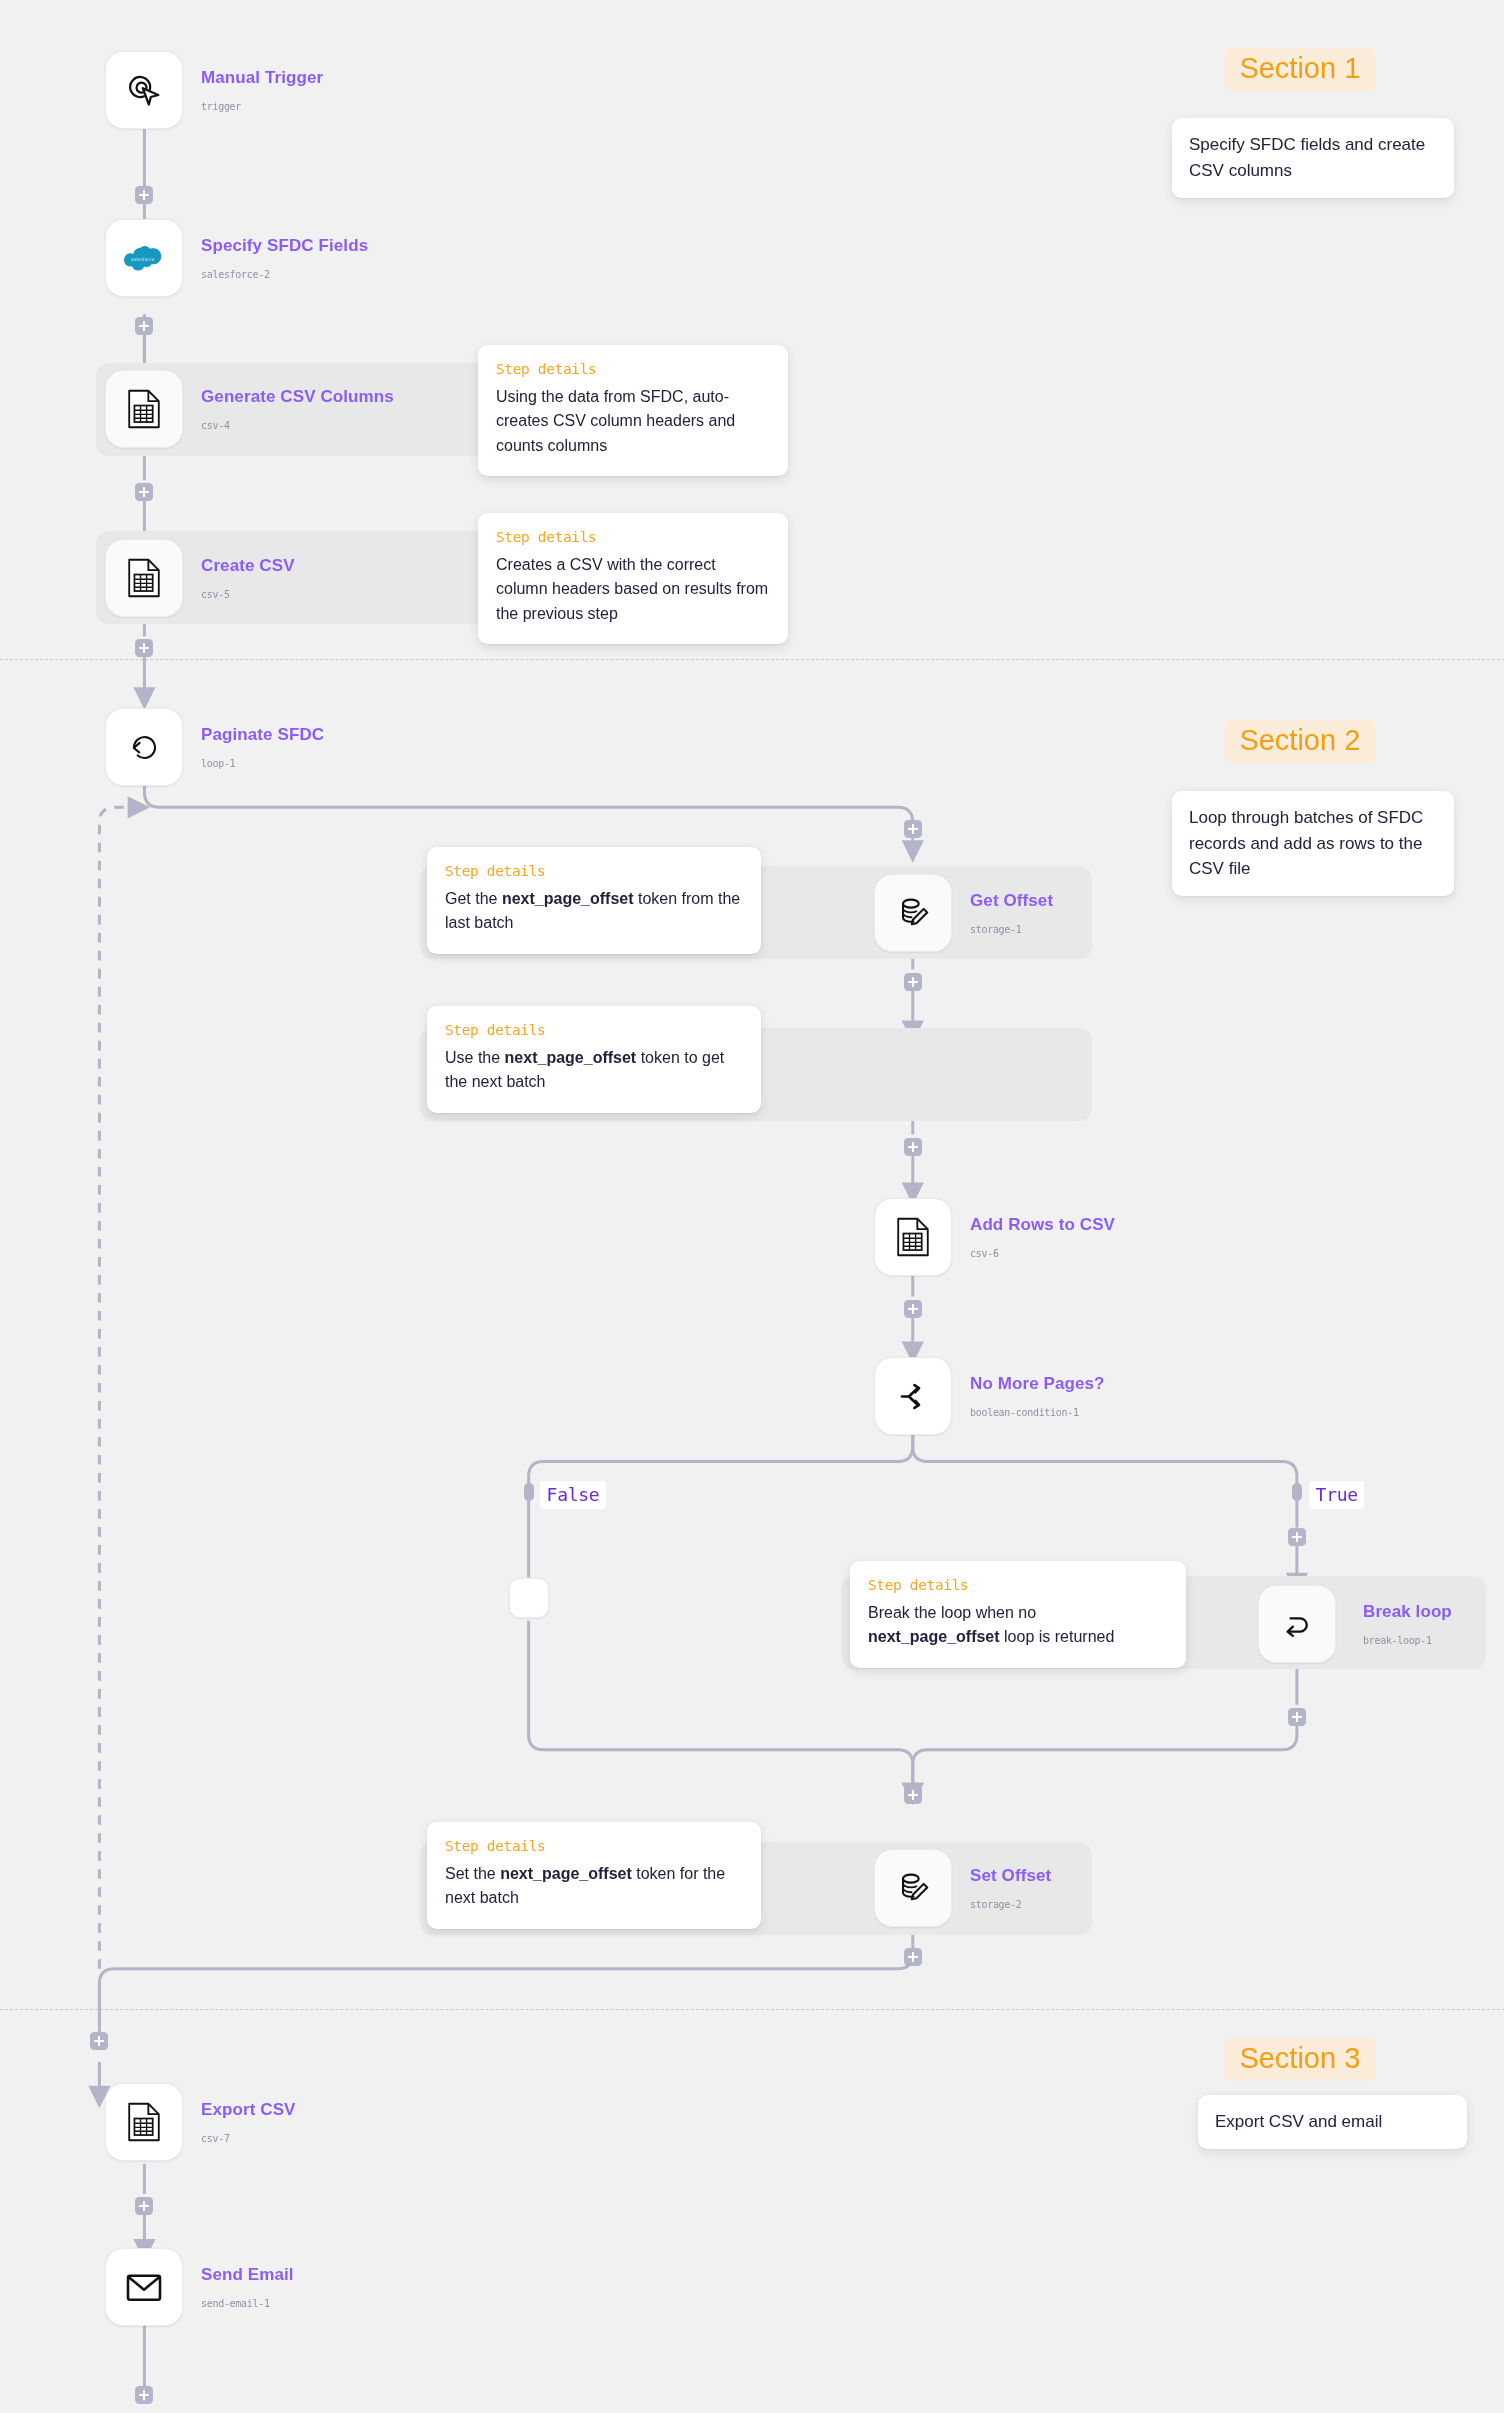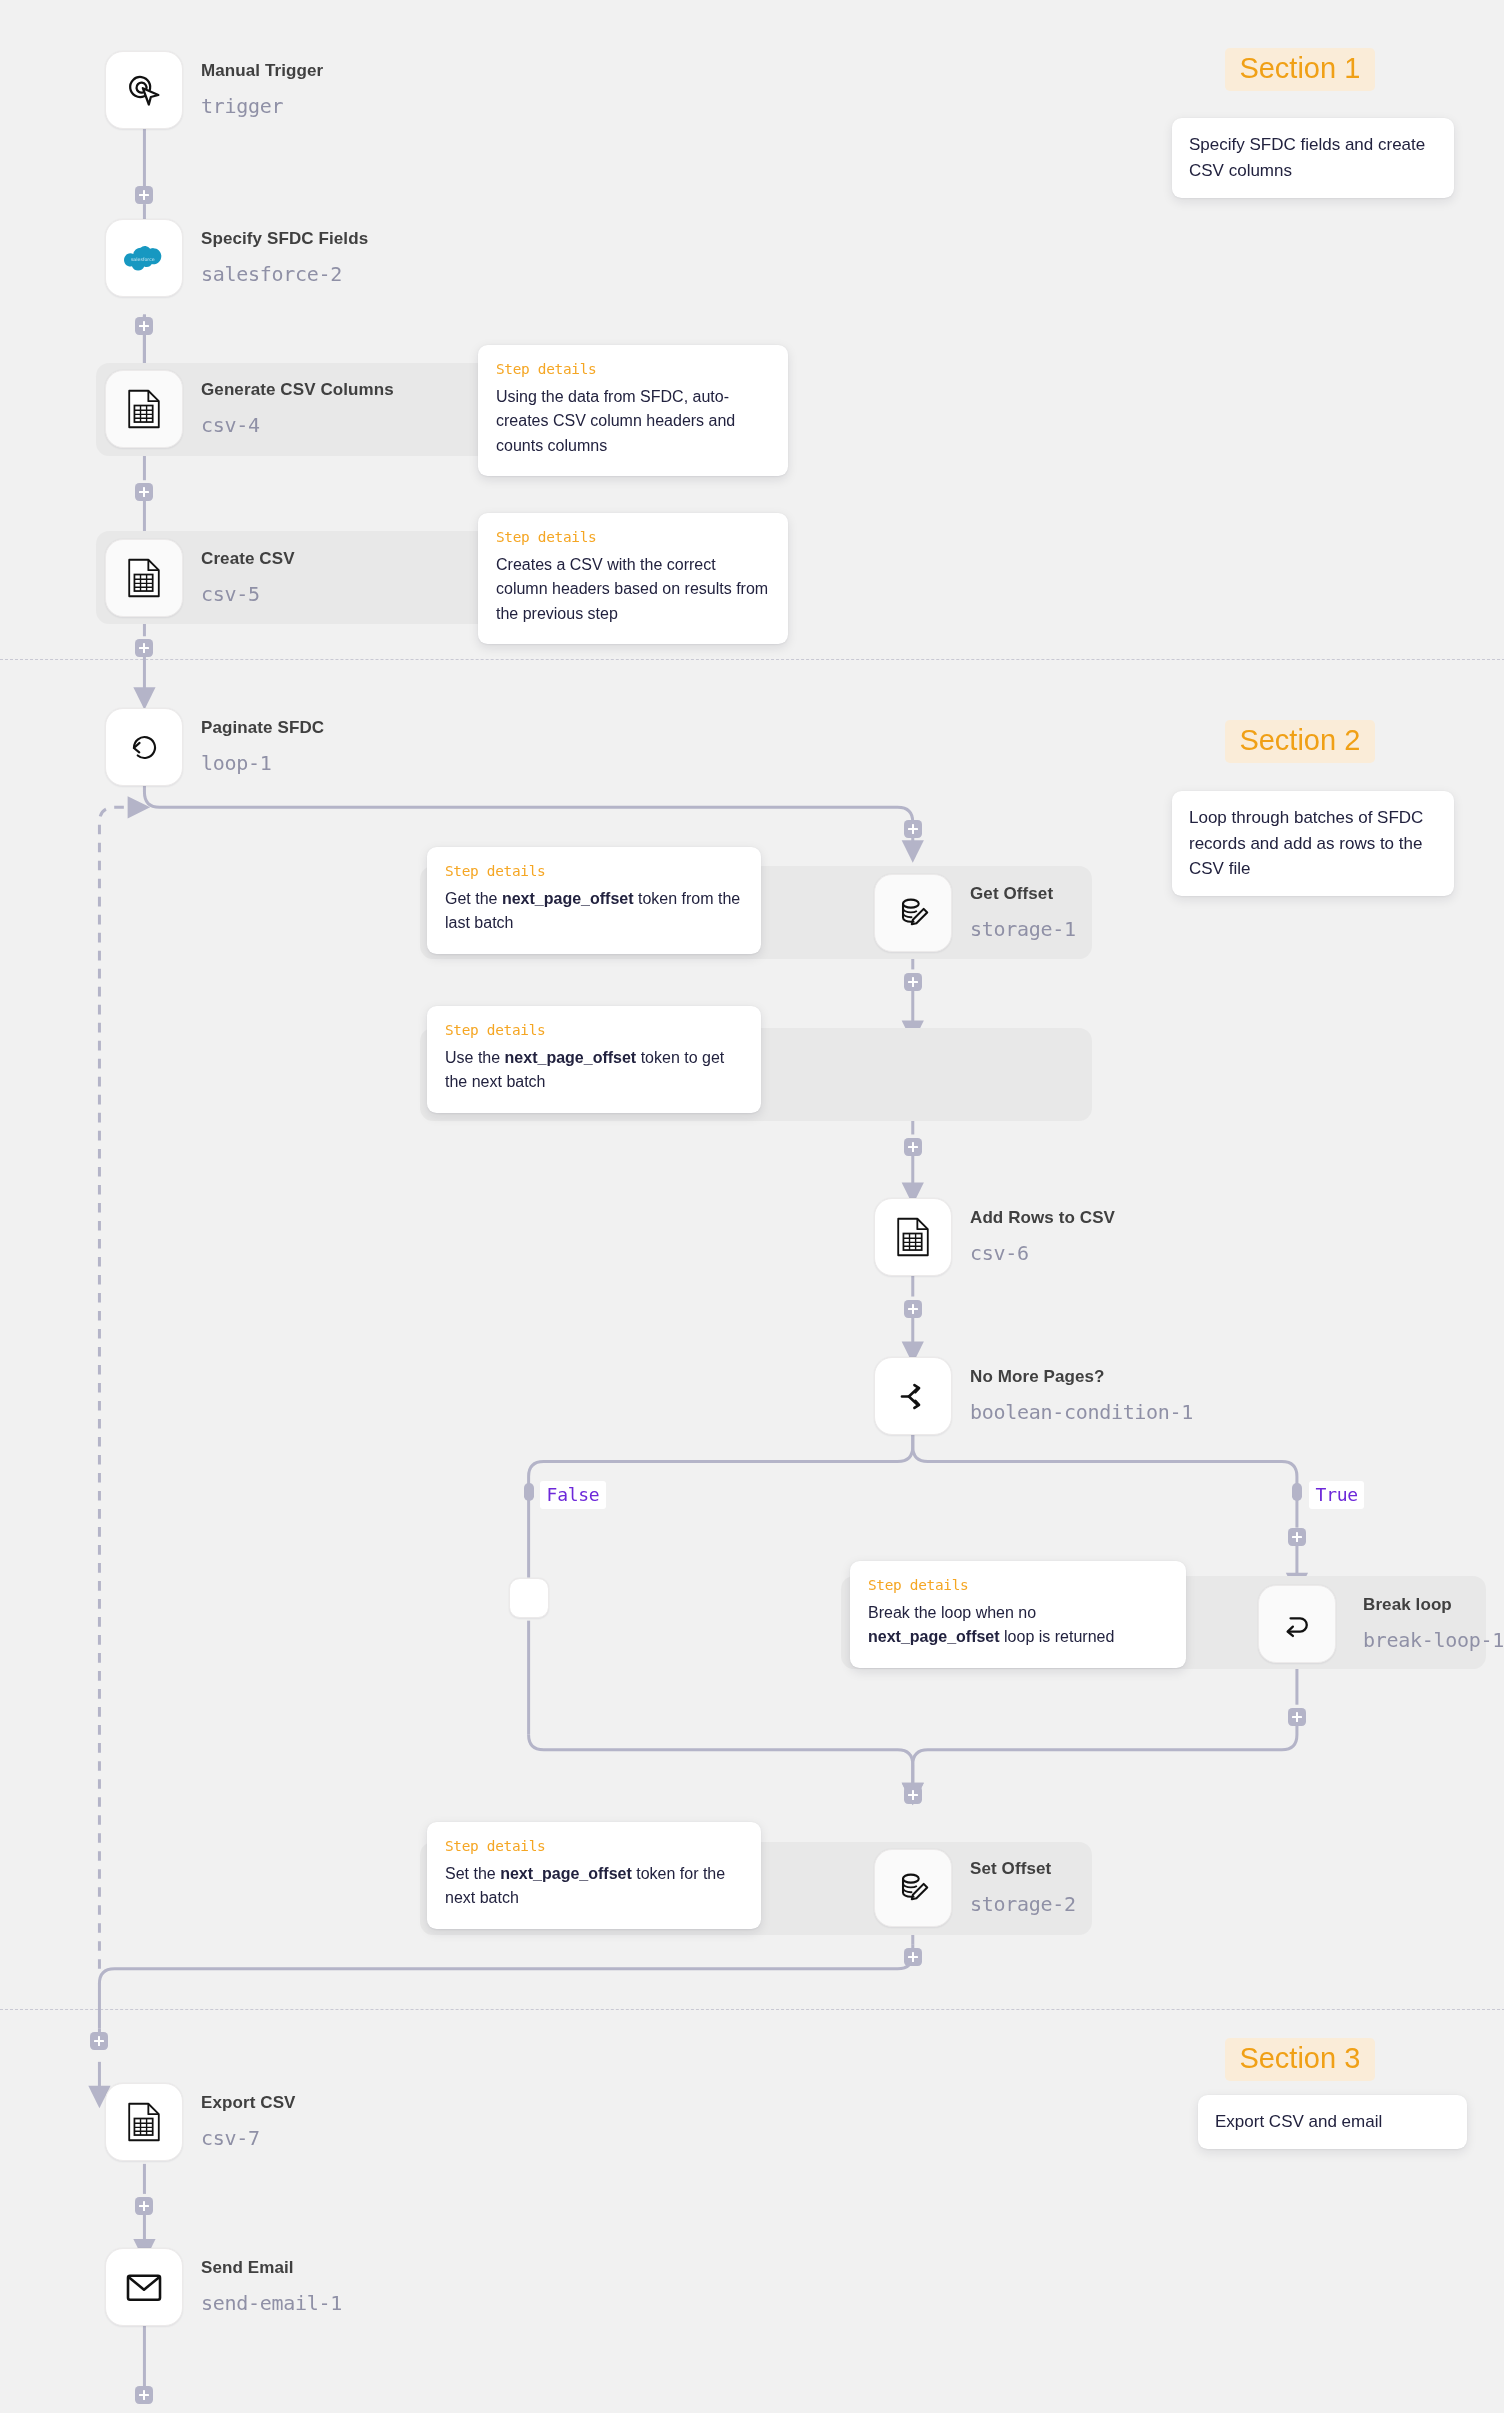--- a/index.html
+++ b/index.html
@@ -23,25 +23,25 @@
     border:0.6px solid #eceaea;
     box-shadow:0 0.6px 1.8px rgba(20,20,43,.07);
     display:flex; align-items:center; justify-content:center;
     flex:0 0 auto;
     position:relative; z-index:3;
   }
   .node-box.dim { background:#fafafa; }
   .node-box.empty { width:40px; height:40px; border-radius:10.8px; }
   .node-label{ margin-left:18px; white-space:nowrap; position:relative; z-index:3;}
   .node-title{
-    font-size:17px; font-weight:700; color:#404040; letter-spacing:0.1px;
+    font-size:17px; font-weight:700; color:#8b5cf6; letter-spacing:0.1px;
     line-height:1.25;
   }
   .node-id{
-    font-size:20px; color:#8f90a6; font-family:"DejaVu Sans Mono", monospace;
+    font-size:10px; color:#8f90a6; font-family:"DejaVu Sans Mono", monospace;
     line-height:1.35; margin-top:12px; letter-spacing:-0.3px;
   }
 
   
   .hlband{ position:absolute; background:#e8e8e8; border-radius:13.2px; z-index:1; }
 
   
   .tip{
     position:absolute; background:#fff; border-radius:9.6px;
     box-shadow:0 3.6px 10.8px rgba(20,20,43,.10), 0 0.6px 1.8px rgba(20,20,43,.06);

